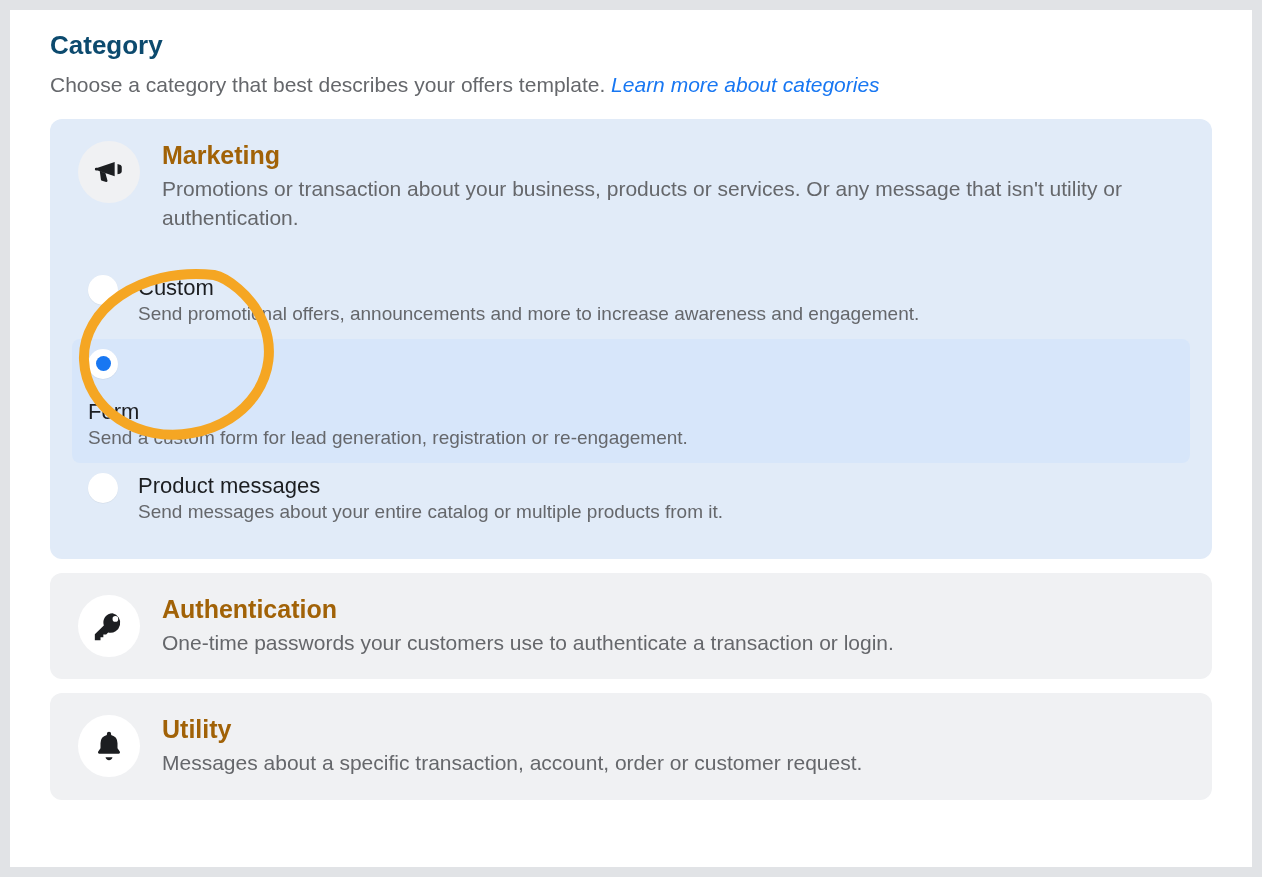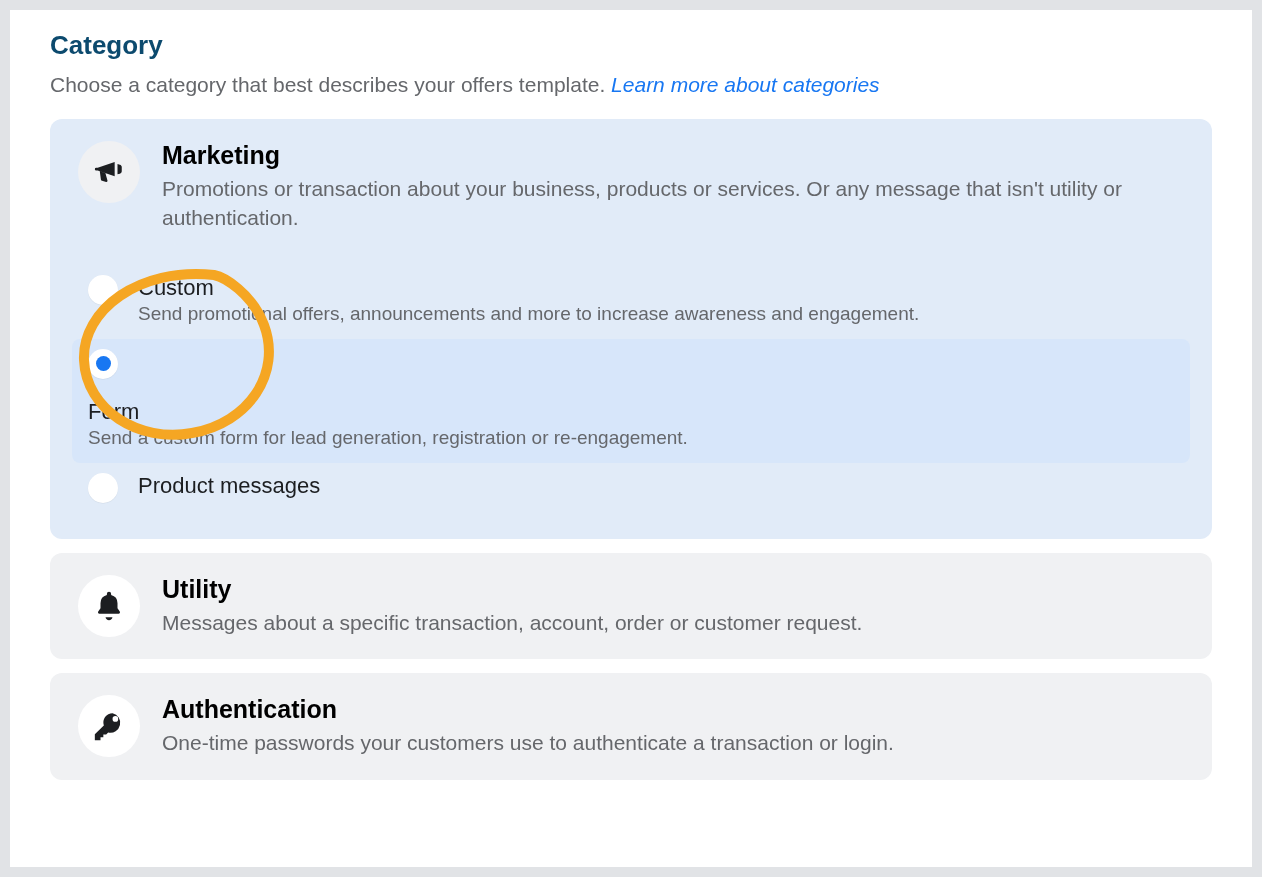--- a/index.html
+++ b/index.html
@@ -58,21 +58,21 @@
       justify-content: center;
       flex-shrink: 0;
     }
     .icon-circle.selected-bg { background: #f0f1f3; }
     .icon-circle.default-bg { background: #fff; }
     .icon-circle svg { width: 34px; height: 34px; }
     .card-text { flex: 1; }
     .card-title {
       font-size: 25px;
       font-weight: 700;
-      color: #000000;
+      color: #a16207;
       margin-bottom: 4px;
     }
     .card-desc {
       font-size: 21px;
       color: #65676b;
       line-height: 1.4;
     }
     .radio-group {
       margin-top: 32px;
       position: relative;
@@ -170,46 +170,47 @@
         <div class="radio-text">
           <div class="radio-label">Form</div>
           <div class="radio-desc">Send a custom form for lead generation, registration or re-engagement.</div>
         </div>
       </div>
 
       <div class="radio-row">
         <div class="radio"></div>
         <div class="radio-text">
           <div class="radio-label">Product messages</div>
+          <div class="radio-desc">Send messages about your entire catalog or multiple products from it.</div>
         </div>
+      </div>
+    </div>
+  </div>
+
+  <div class="card card-default">
+    <div class="card-header">
+      <div class="icon-circle default-bg">
+        <svg viewBox="0 0 24 24" fill="#1c1e21">
+            <path d="M14.5 3a6.5 6.5 0 0 0-6.16 8.57L2 17.9V22h4v-2h2v-2h2l1.43-1.43A6.5 6.5 0 1 0 14.5 3zm2 6a2 2 0 1 1 0-4 2 2 0 0 1 0 4z"></path>
+          </svg>
+      </div>
+      <div class="card-text">
+        <div class="card-title">Authentication</div>
+        <div class="card-desc">One-time passwords your customers use to authenticate a transaction or login.</div>
       </div>
     </div>
   </div>
 
   <div class="card card-default">
     <div class="card-header">
       <div class="icon-circle default-bg">
         <svg viewBox="0 0 24 24" fill="#1c1e21">
             <path d="M12 2a1.5 1.5 0 0 1 1.5 1.5v.7A6 6 0 0 1 18 10v3.5l1.6 2.4c.4.6 0 1.6-.8 1.6H5.2c-.8 0-1.2-1-.8-1.6L6 13.5V10a6 6 0 0 1 4.5-5.8v-.7A1.5 1.5 0 0 1 12 2zm0 20a2.5 2.5 0 0 1-2.45-2h4.9A2.5 2.5 0 0 1 12 22z"></path>
           </svg>
       </div>
       <div class="card-text">
         <div class="card-title">Utility</div>
         <div class="card-desc">Messages about a specific transaction, account, order or customer request.</div>
       </div>
     </div>
   </div>
 
-  <div class="card card-default">
-    <div class="card-header">
-      <div class="icon-circle default-bg">
-        <svg viewBox="0 0 24 24" fill="#1c1e21">
-            <path d="M14.5 3a6.5 6.5 0 0 0-6.16 8.57L2 17.9V22h4v-2h2v-2h2l1.43-1.43A6.5 6.5 0 1 0 14.5 3zm2 6a2 2 0 1 1 0-4 2 2 0 0 1 0 4z"></path>
-          </svg>
-      </div>
-      <div class="card-text">
-        <div class="card-title">Authentication</div>
-        <div class="card-desc">One-time passwords your customers use to authenticate a transaction or login.</div>
-      </div>
-    </div>
-  </div>
-
 </div>
 
 </body></html>

